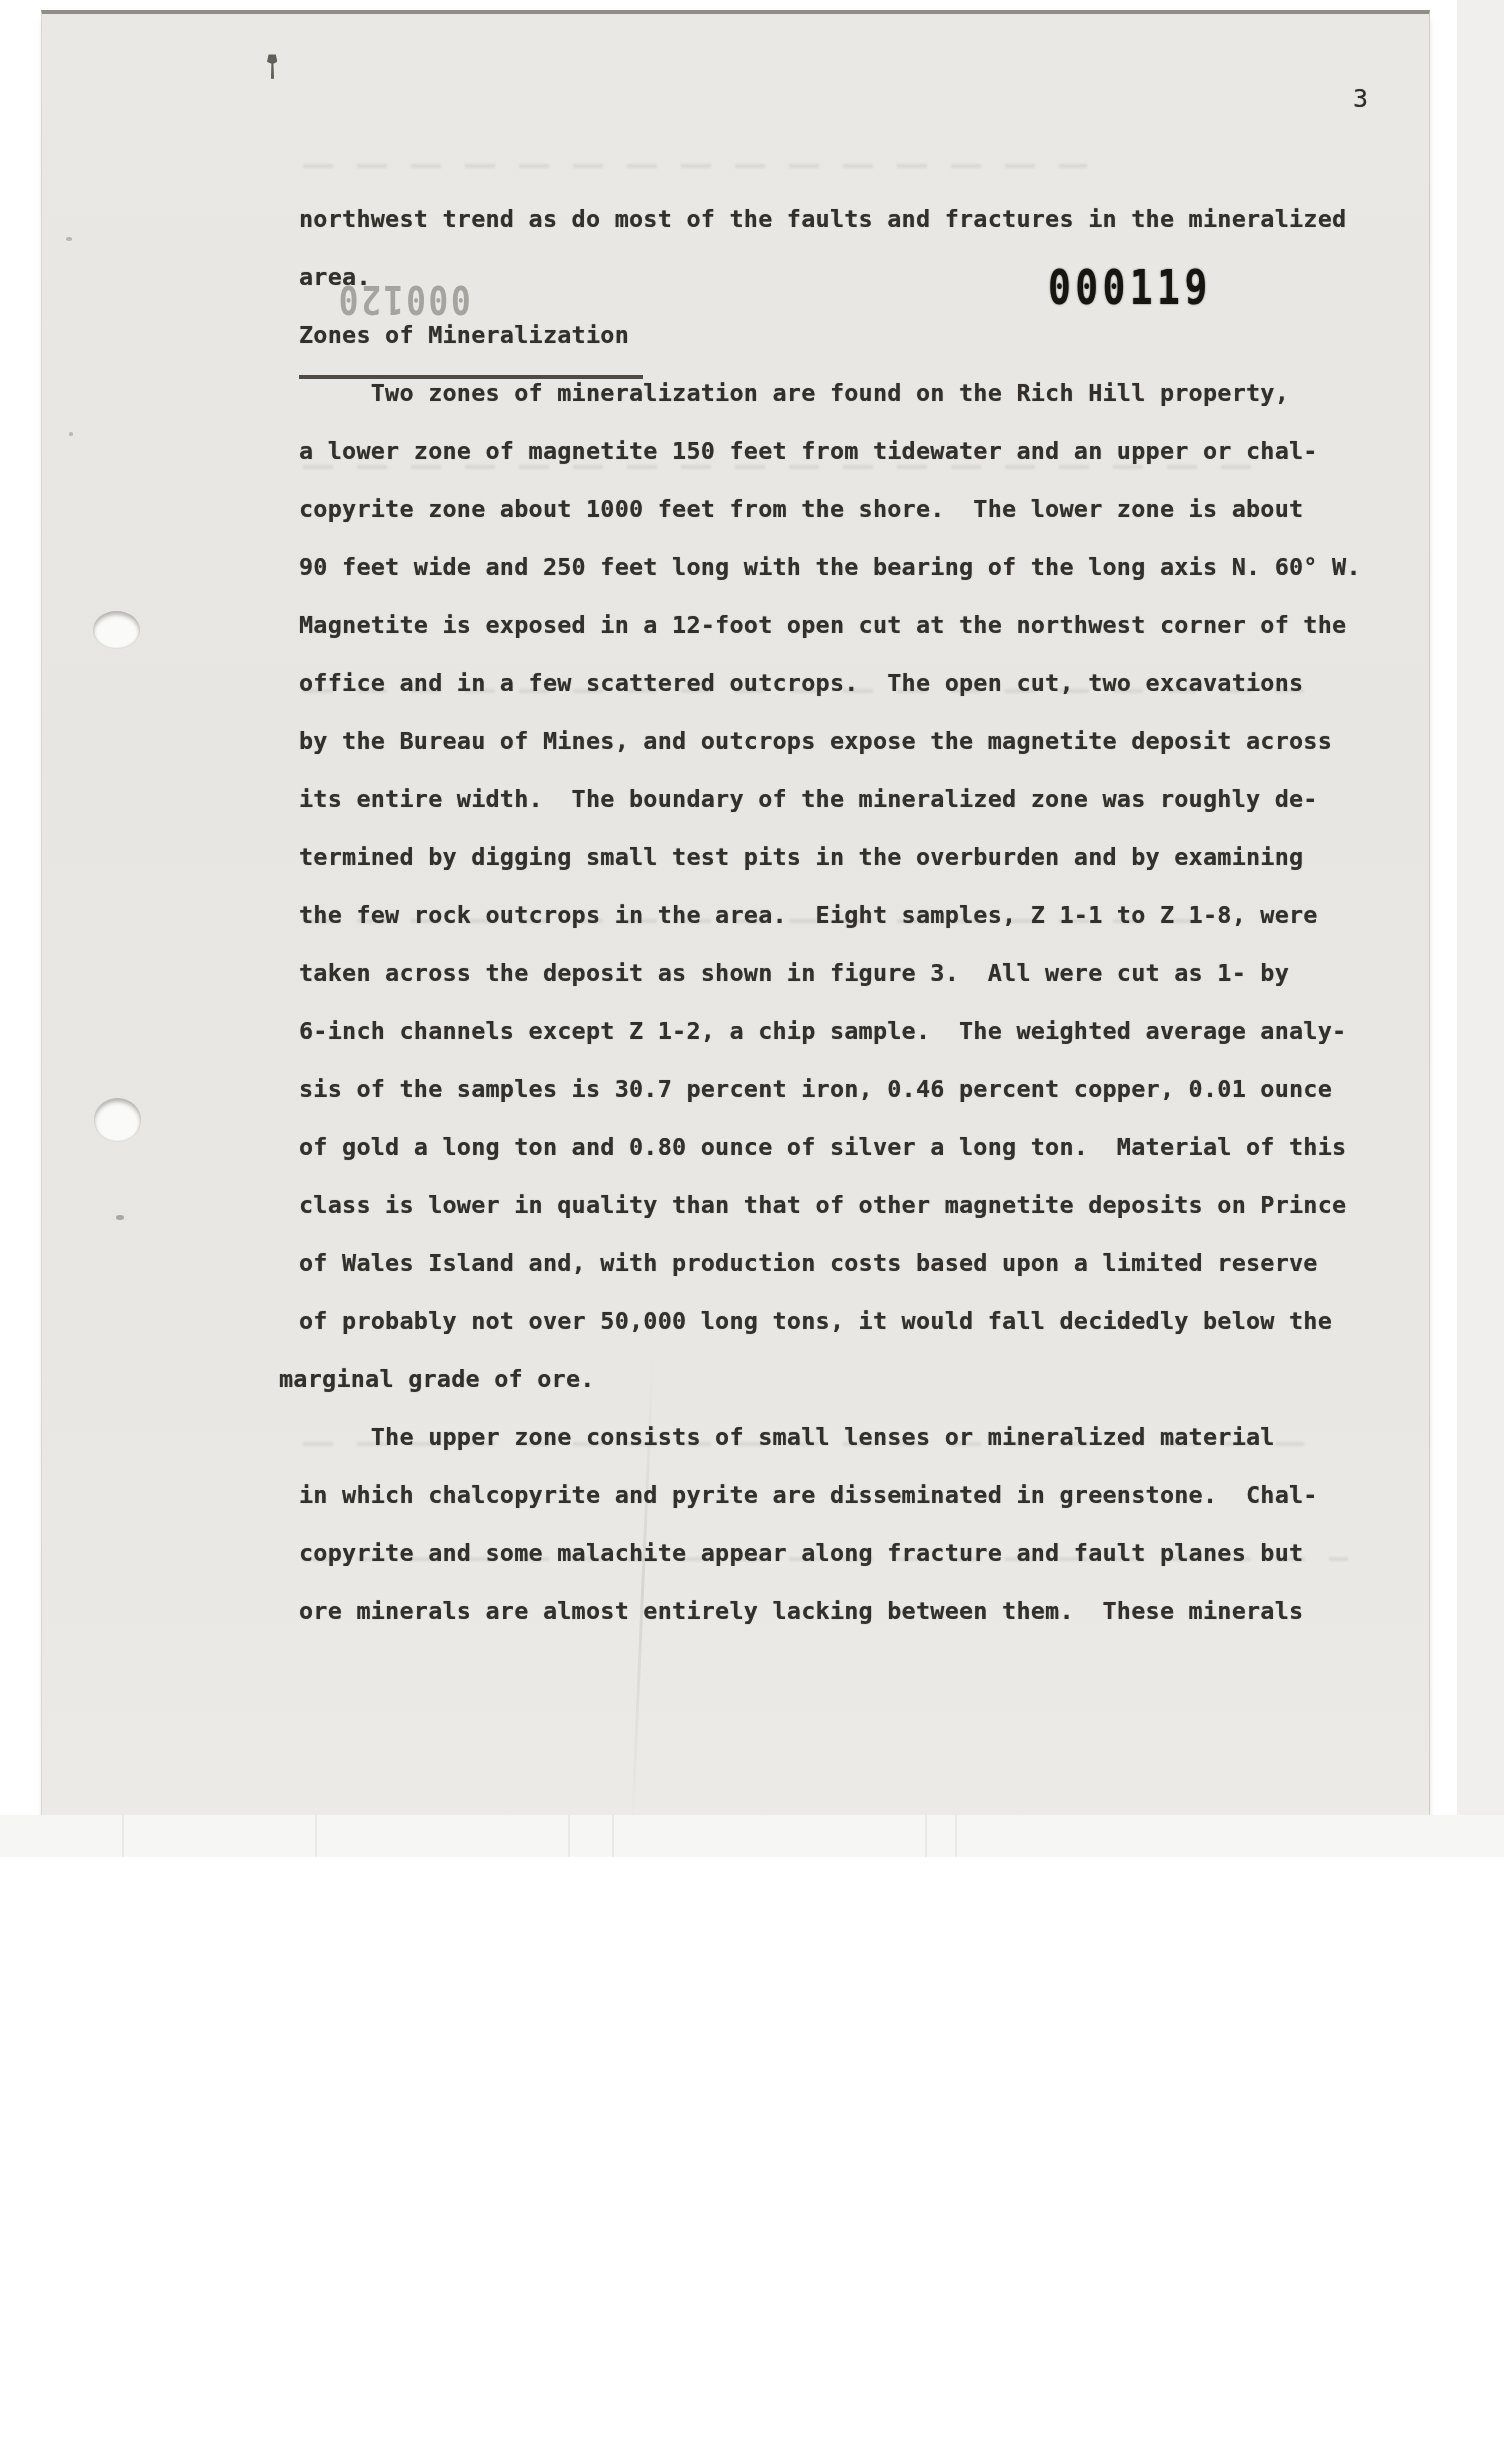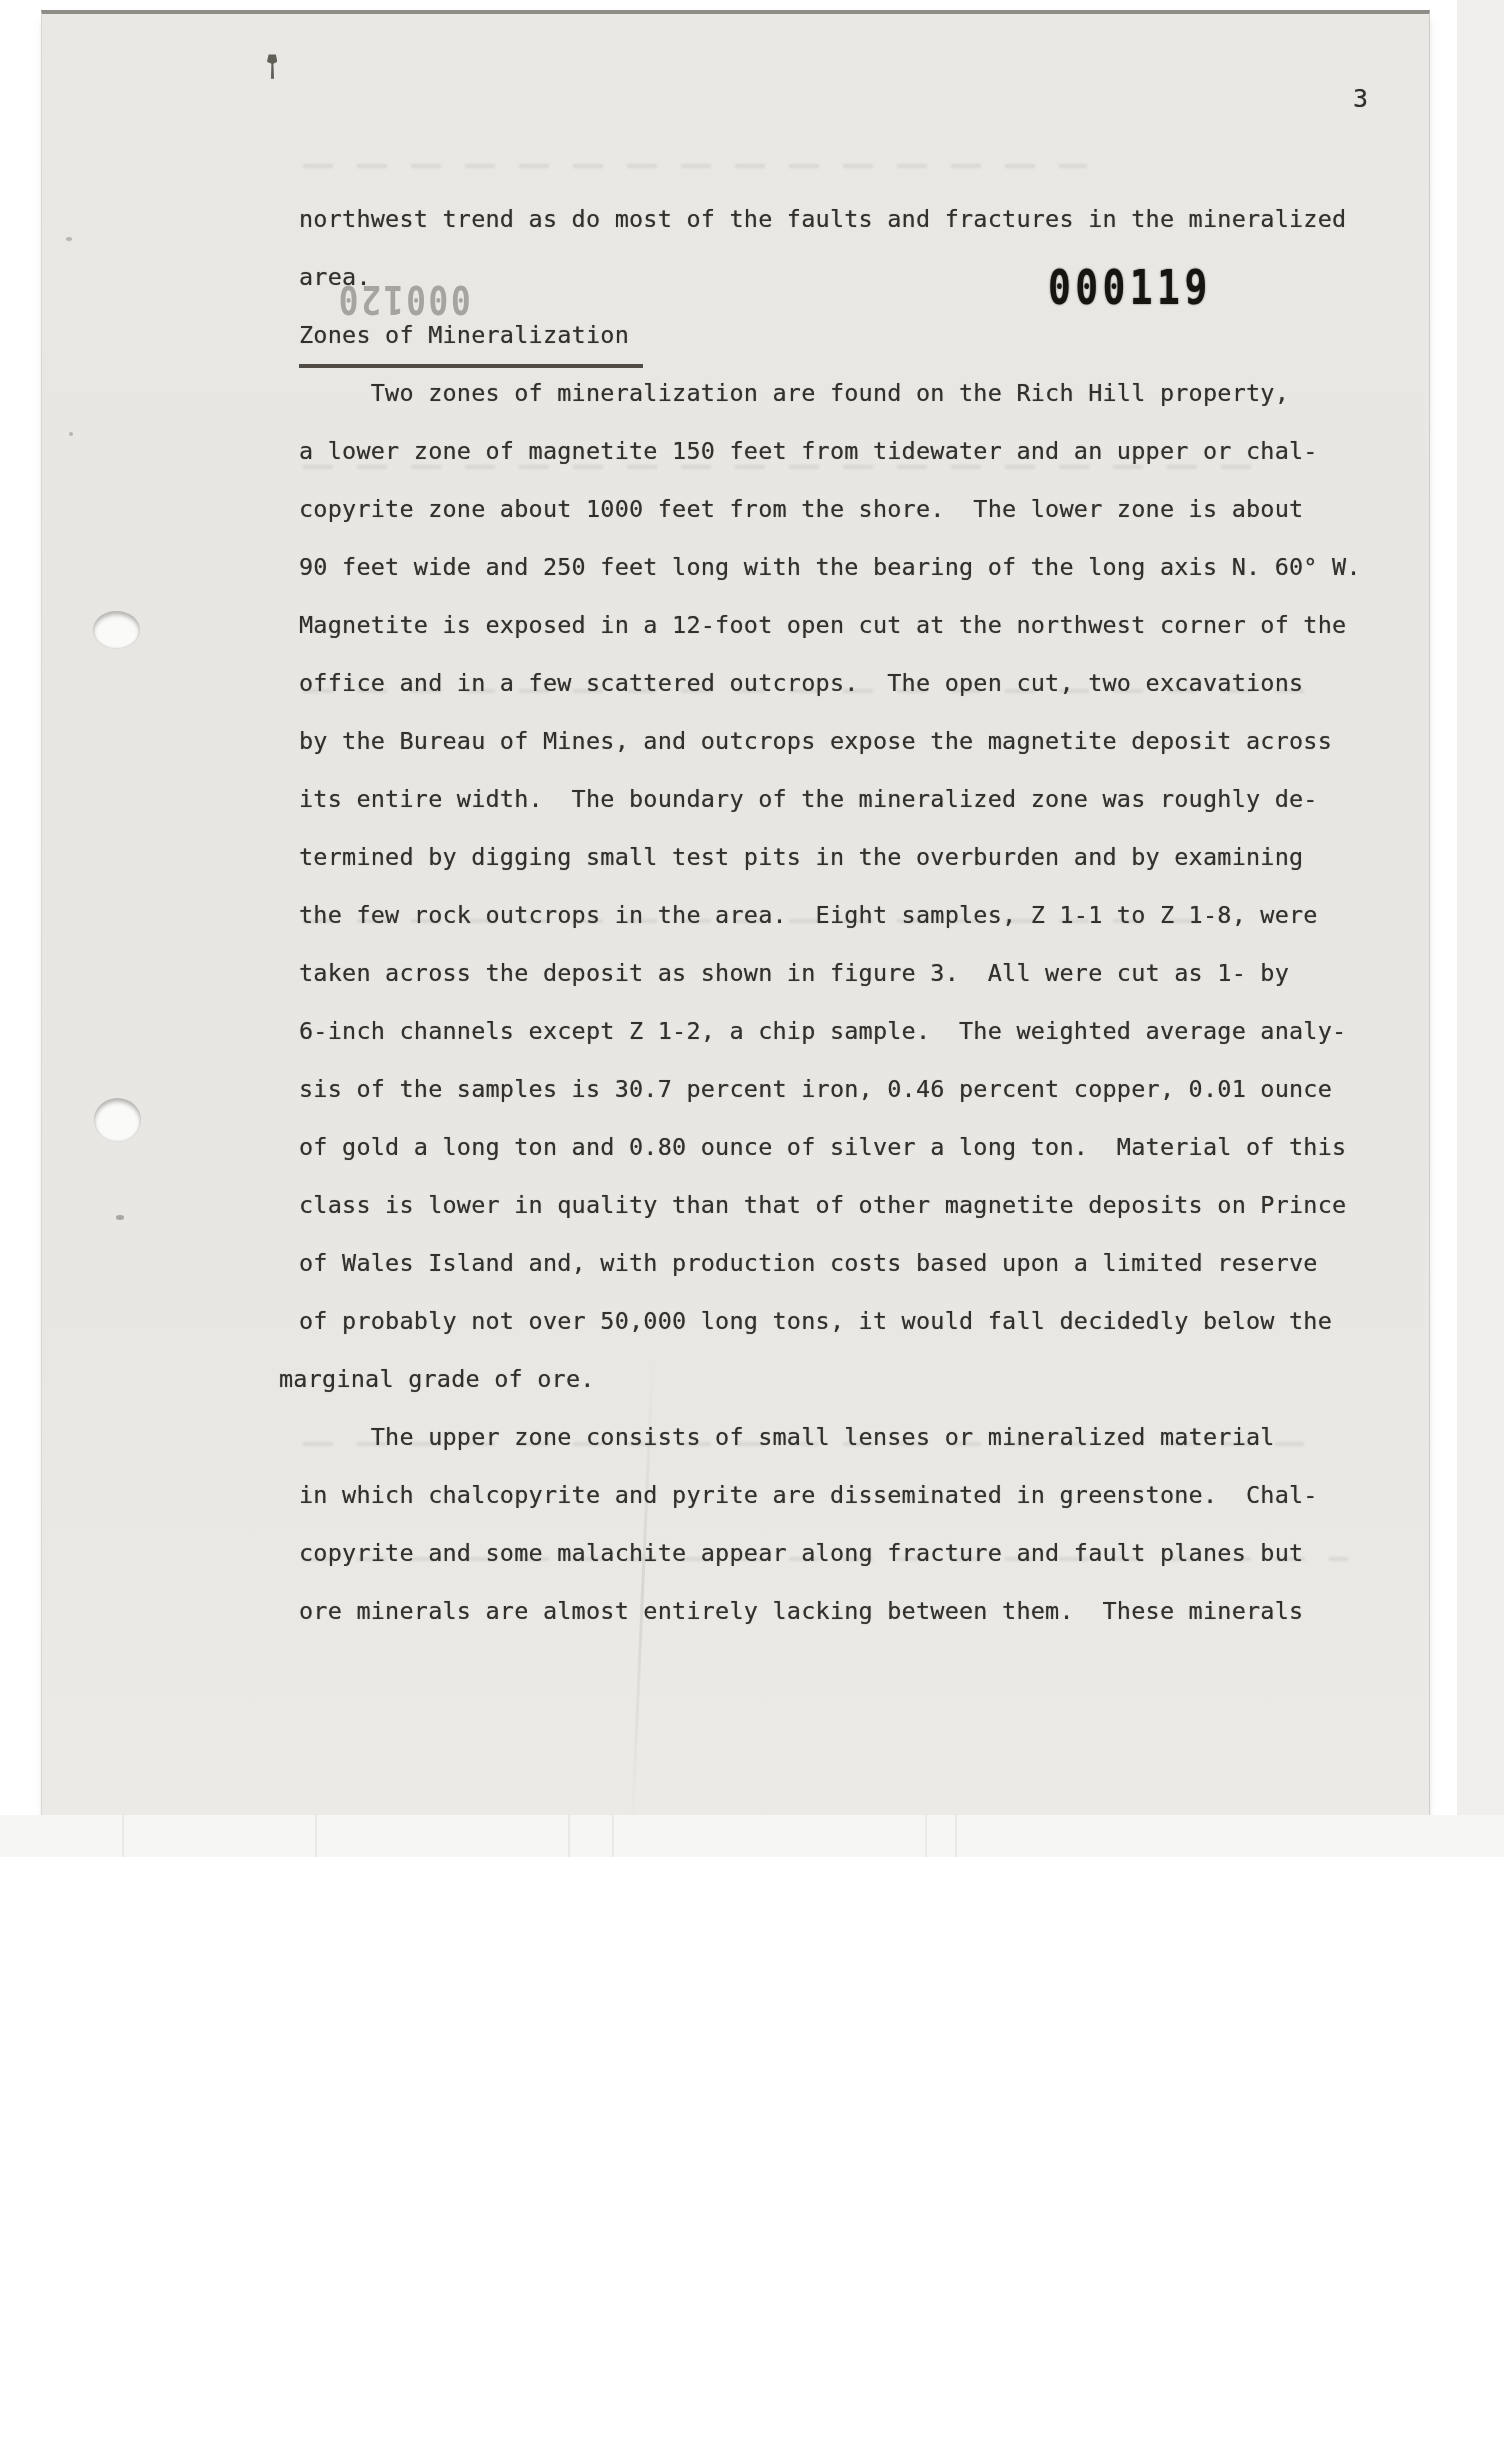--- a/index.html
+++ b/index.html
@@ -31,25 +31,25 @@
     box-shadow:0 6.1px 7.8px -3.5px rgba(148,146,140,.55);
   }
   
   .textblock{
     position:absolute;left:257px;top:176px;width:1097px;
     font-size:23.5px;line-height:58px;letter-spacing:0.2px;
     color:#33302b;white-space:pre;
     text-shadow:0 0 0.9px rgba(51,48,43,.55);
   }
   .line{height:58px;}
-  .line .t{display:inline-block;}
+  .line .t{display:inline-block;font-weight:bold;}
   
   .line:nth-child(3) .t{
     border-bottom:4.4px solid rgba(58,54,47,.88);
-    padding-bottom:0;padding-right:14px;
+    padding-bottom:11px;padding-right:14px;
   }
   
   .line:nth-child(21){margin-left:-20px;}
   
   .page-number{
     position:absolute;left:1311px;top:70px;
     font-size:25px;color:#2f2d28;text-shadow:0 0 0.9px rgba(47,45,40,.5);
   }
   
   .stamp{

